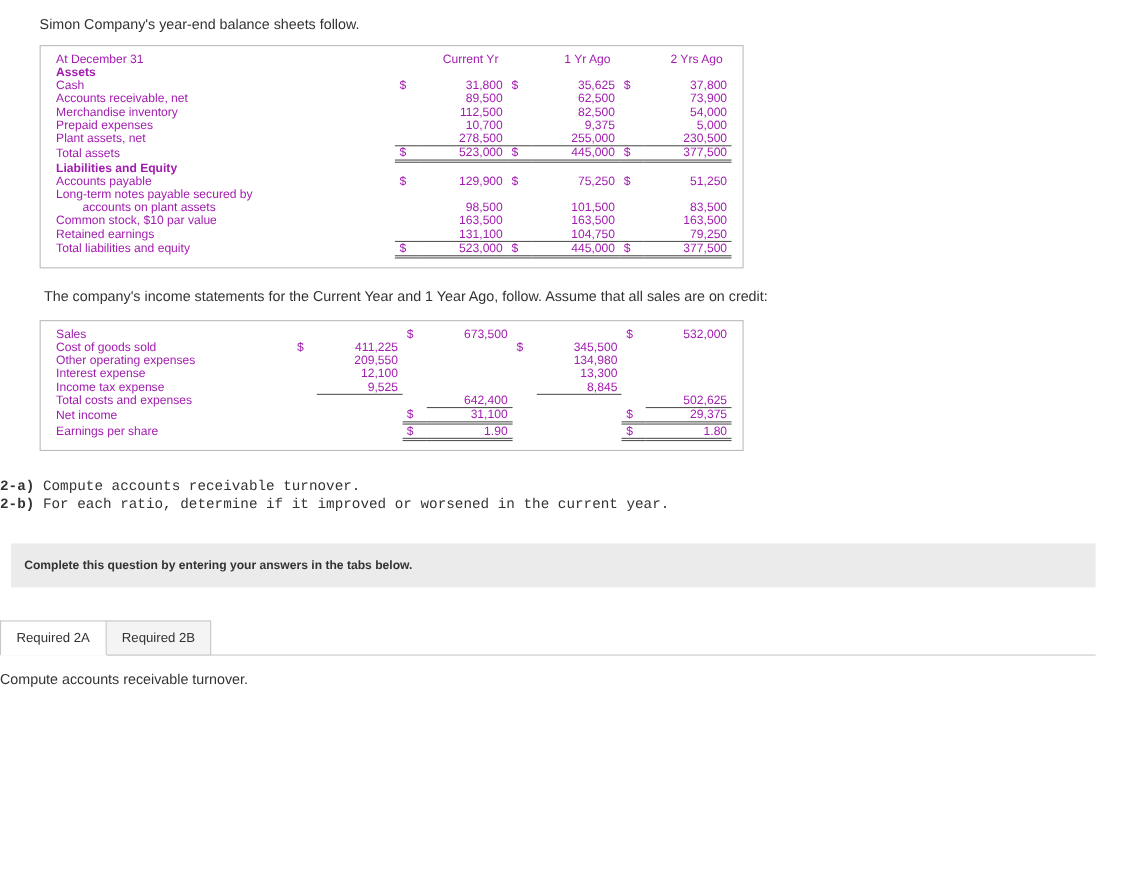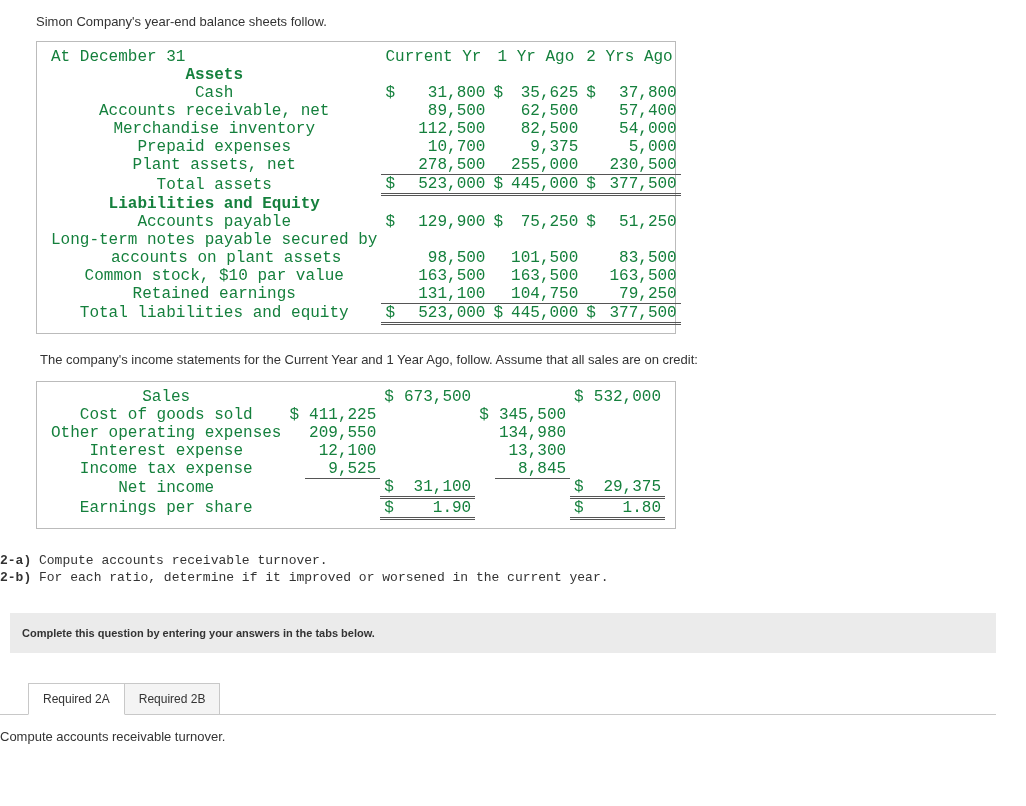--- a/index.html
+++ b/index.html
@@ -28,38 +28,38 @@
   }
   .framed2 {
     border: 1px solid #bbb;
     padding: 6px 10px 8px 10px;
     margin-right: 350px;
     margin-bottom: 24px;
   }
   table.fin {
     border-collapse: collapse;
     width: 100%;
-    font-family: Liberation Mono, monospace;
-    font-size: 16px;
-    color: #15803d;
+    font-family: Liberation Sans, sans-serif;
+    font-size: 11px;
+    color: #a21caf;
   }
   table.fin td, table.fin th {
     padding: 0 4px;
     white-space: nowrap;
   }
   table.fin th {
     text-align: left;
     font-weight: normal;
   }
   .hdr-row td.colhdr {
     text-align: right;
     padding-right: 8px;
   }
   .bold { font-weight: bold; }
-  .label { text-align: center; }
+  .label { text-align: left; }
   .indent { padding-left: 28px !important; }
   .num { text-align: right; }
   .cur { text-align: left; width: 14px; }
   .underline-bot td.num, .underline-bot td.cur { border-bottom: 1px solid #555; }
   .dbl-bot td.num, .dbl-bot td.cur { border-bottom: 3px double #555; }
   .section-gap td { padding-top: 4px; }
   .body-text { margin: 6px 0 14px 4px; }
   .questions { margin: 10px 0 28px 0; }
   .questions .q { margin-bottom: 2px; }
   .questions .q b { font-weight: bold; }
@@ -81,21 +81,20 @@
     padding: 8px 14px;
     font-size: 12px;
     cursor: pointer;
     margin-right: -1px;
   }
   .tab.active {
     background: #fff;
     border-bottom: 1px solid #fff;
     position: relative;
     z-index: 2;
-    margin-left: 28px;
   }
   .tab-content-bar {
     border-top: 1px solid #c8c8c8;
     margin-top: -1px;
     padding: 14px 0 0 0;
     font-size: 13px;
     margin-right: 30px;
   }
 </style>
 </head>
@@ -127,21 +126,21 @@
         <td class="cur">$</td>
             <td class="num">37,800</td>
       </tr>
       <tr>
         <td class="label">Accounts receivable, net</td>
         <td class="cur"></td>
             <td class="num">89,500</td>
         <td class="cur"></td>
             <td class="num">62,500</td>
         <td class="cur"></td>
-            <td class="num">57,400</td>
+            <td class="num">73,900</td>
       </tr>
       <tr>
         <td class="label">Merchandise inventory</td>
         <td class="cur"></td>
             <td class="num">112,500</td>
         <td class="cur"></td>
             <td class="num">82,500</td>
         <td class="cur"></td>
             <td class="num">54,000</td>
       </tr>
@@ -281,20 +280,31 @@
       <tr>
         <td class="label">Income tax expense</td>
         <td class="cur"></td>
             <td class="num" style="border-bottom:1px solid #555">9,525</td>
         <td class="cur"></td>
             <td class="num"></td>
         <td class="cur"></td>
             <td class="num" style="border-bottom:1px solid #555">8,845</td>
         <td class="cur"></td>
             <td class="num"></td>
+      </tr>
+      <tr>
+        <td class="label">Total costs and expenses</td>
+        <td class="cur"></td>
+            <td class="num"></td>
+        <td class="cur"></td>
+            <td class="num" style="border-bottom:1px solid #555">642,400</td>
+        <td class="cur"></td>
+            <td class="num"></td>
+        <td class="cur"></td>
+            <td class="num" style="border-bottom:1px solid #555">502,625</td>
       </tr>
       <tr>
         <td class="label">Net income</td>
         <td class="cur"></td>
             <td class="num"></td>
         <td class="cur" style="border-bottom:3px double #555">$</td>
             <td class="num" style="border-bottom:3px double #555">31,100</td>
         <td class="cur"></td>
             <td class="num"></td>
         <td class="cur" style="border-bottom:3px double #555">$</td>

